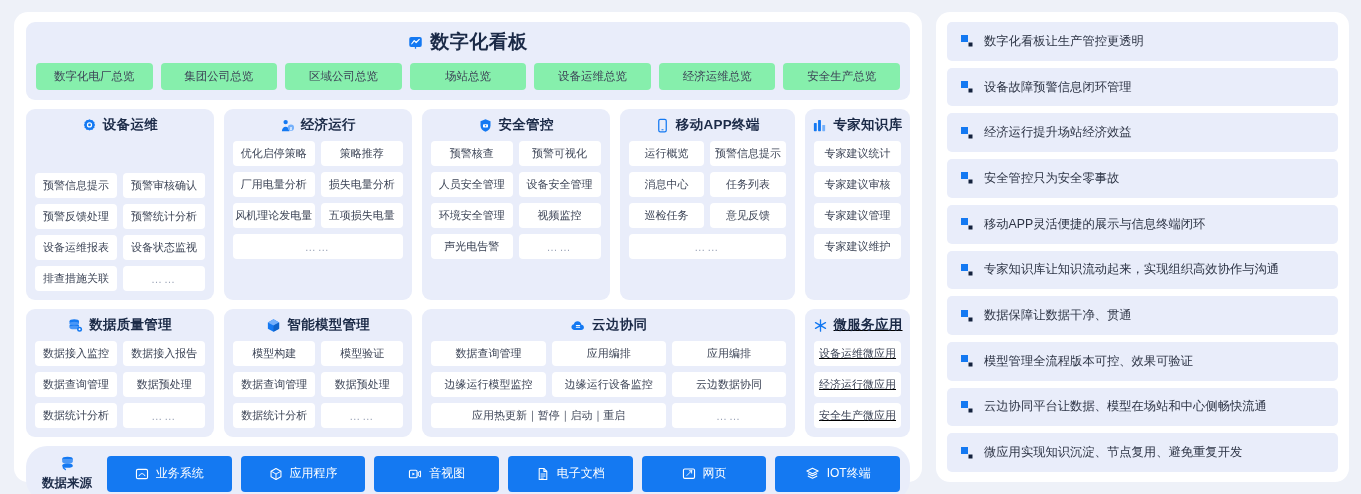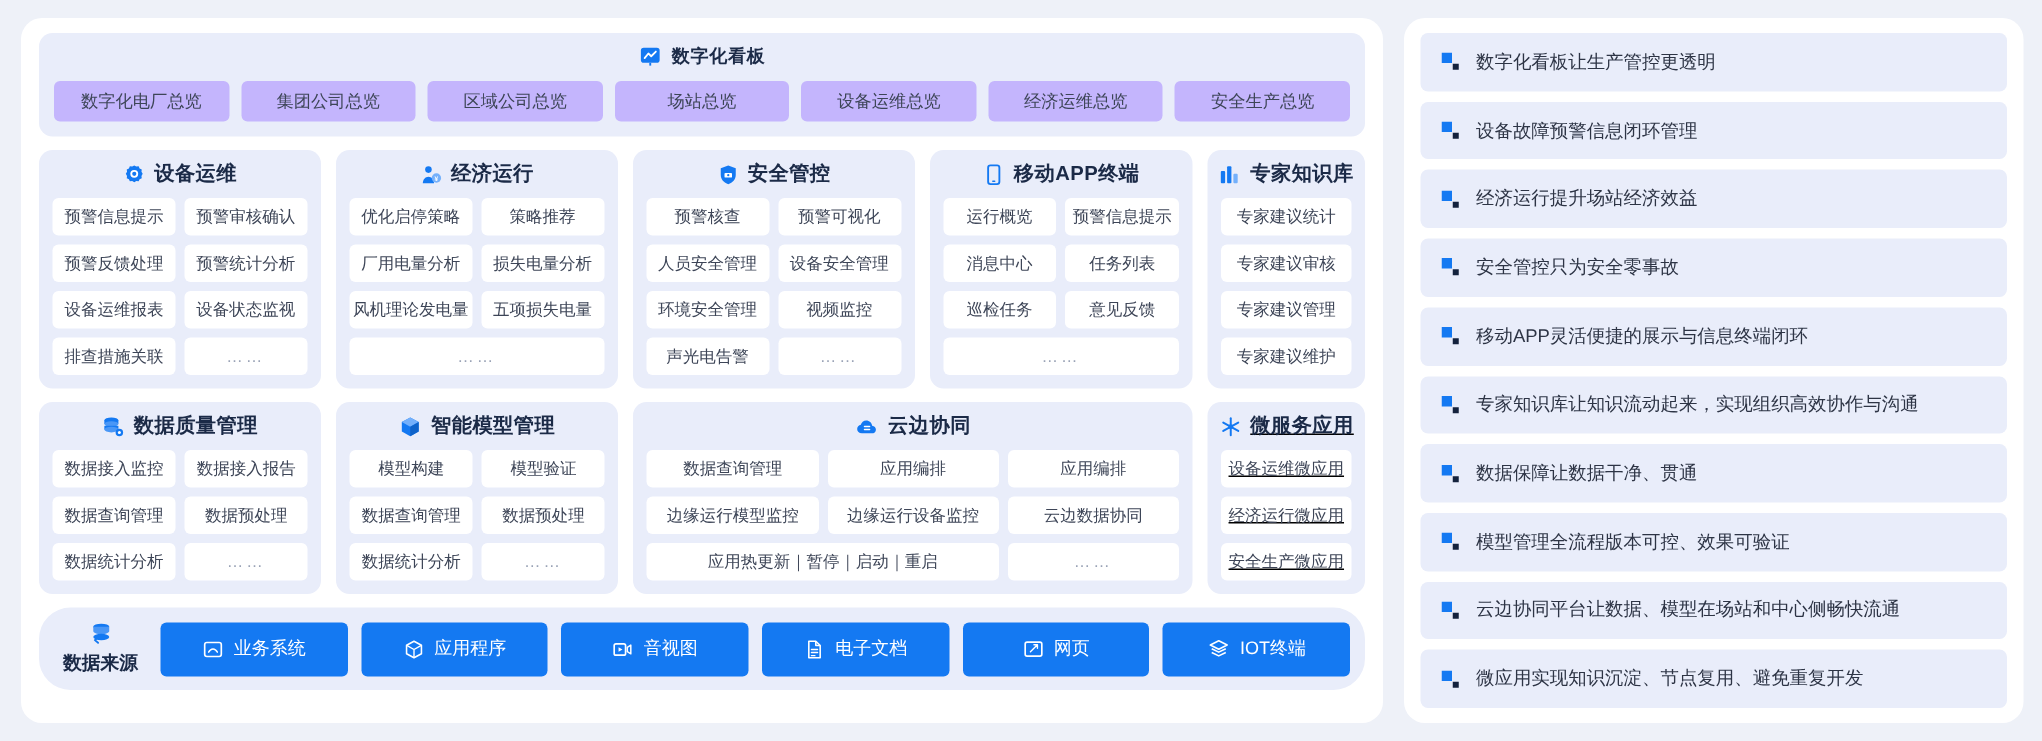--- a/index.html
+++ b/index.html
@@ -32,30 +32,30 @@
   .header-block {
     background: #e9edfa;
     border-radius: 9px;
     padding: 7px 10px 10px 10px;
   }
   .header-title {
     display: flex;
     align-items: center;
     justify-content: center;
     gap: 7px;
-    font-size: 12px;
+    font-size: 19px;
     font-weight: bold;
     color: #1b2a47;
     letter-spacing: .5px;
     margin-bottom: 8px;
   }
   .tabs-row { display: flex; gap: 8px; }
   .tab {
     flex: 1;
-    background: #c4b5fd;
+    background: #86efac;
     border-radius: 4px;
     height: 27px;
     display: flex; align-items: center; justify-content: center;
     font-size: 11.5px;
     color: #3d4557;
     white-space: nowrap;
   }
 
   
   .row { display: flex; gap: 10px; }
@@ -86,21 +86,21 @@
     border-radius: 4px;
     height: 25px;
     display: flex; align-items: center; justify-content: center;
     font-size: 11px;
     color: #3d4557;
     white-space: nowrap;
   }
   .cell.dots { color: #9aa3b6; letter-spacing: 2px; font-size: 11px; }
 
   
-  .c-dev  { width: 196px; }
+  .c-dev  { width: 196px; gap: 32px; }
   .c-eco  { width: 196px; }
   .c-safe { width: 196px; }
   .c-app  { width: 183px; }
   .c-know { width: 105px; flex: 1; }
 
   
   .c-dq    { width: 196px; }
   .c-model { width: 196px; }
   .c-cloud { width: 389px; }
   .c-micro { width: 105px; flex: 1; text-decoration: underline; }

